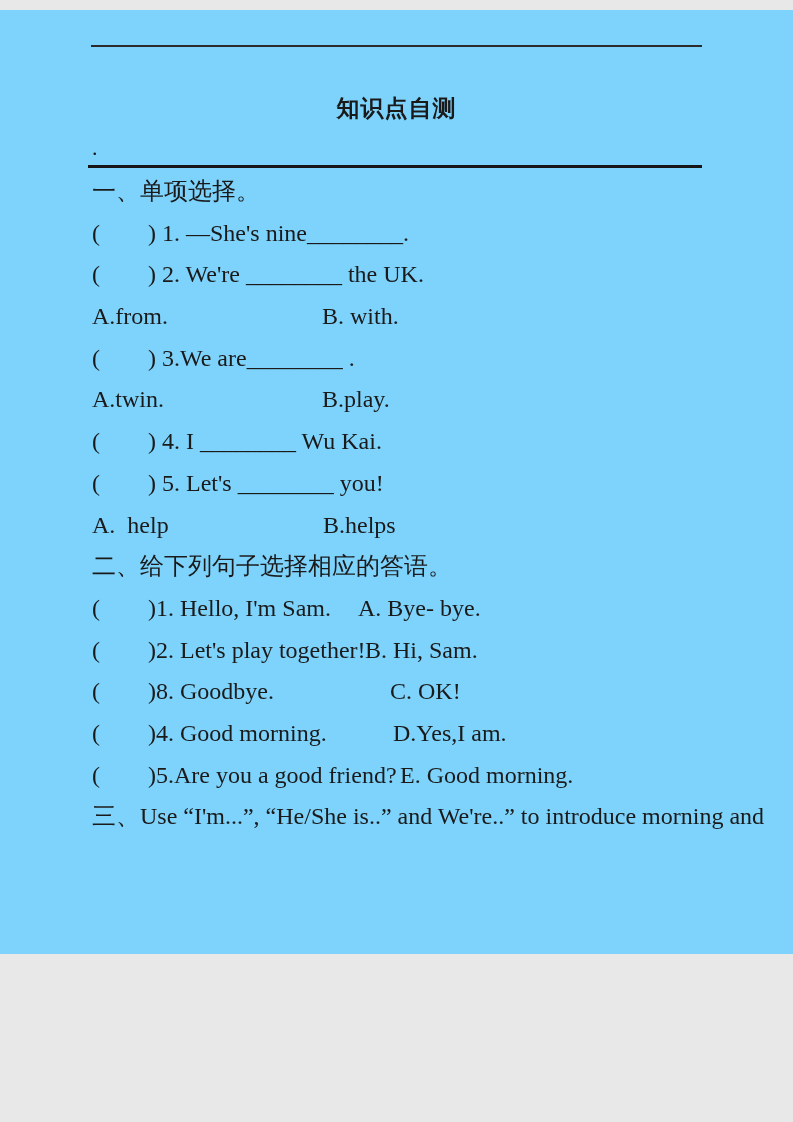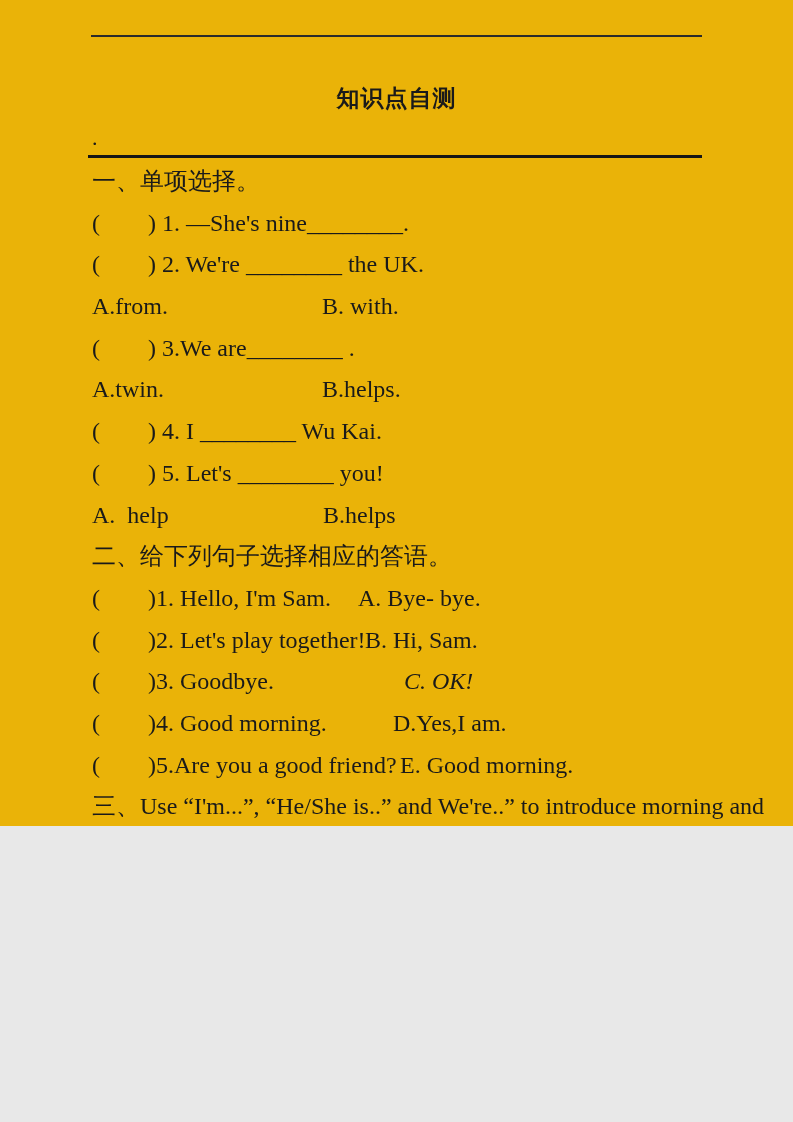--- a/index.html
+++ b/index.html
@@ -1,25 +1,25 @@
 <!DOCTYPE html>
 <html><head>
 <meta charset="utf-8">
 <style>
   * { margin: 0; padding: 0; box-sizing: border-box; }
   html, body { background: #e8e8e8; }
   .page {
     position: relative;
     width: 793px;
-    height: 826px;
-    background: #eab308;
+    height: 944px;
+    background: #7dd3fc;
     font-family: "Liberation Serif", "DejaVu Serif", serif;
     color: #1a1a1a;
     overflow: hidden;
-    margin: 0 auto;
+    margin: 10px auto;
   }
   .rule { position: absolute; }
   .rule-top    { left: 91px;  top: 35px;   width: 611px; height: 2px; background: #2b2b2b; }
   .rule-mid    { left: 88px;  top: 155px;  width: 614px; height: 3px; background: #161616; }
   .rule-footer { left: 90px;  top: 1081px; width: 566px; height: 2px; background: #4f4f4f; }
   .answer-line { left: 112px; width: 541px; height: 2px; background: #8a8a8a; }
   .answer-line.l1 { top: 984px; }
   .answer-line.l2 { top: 1028px; }
 
   .title {
@@ -48,21 +48,21 @@
     position: relative;
   }
   .opt-b, .m-ans { position: absolute; top: 0; white-space: pre; }
   .b-q1 { left: 152px; }
   .b-q2 { left: 230px; text-align: center; }
   .b-q3 { left: 230px; }
   .b-q4 { left: 236px; }
   .b-q5 { left: 231px; text-align: right; }
   .a-m1 { left: 266px; }
   .a-m2 { left: 273px; }
-  .a-m3 { left: 312px; font-style: italic; }
+  .a-m3 { left: 298px; }
   .a-m4 { left: 301px; }
   .a-m5 { left: 308px; }
 </style>
 </head>
 <body>
 
 <div class="page">
 
   <div class="rule rule-top"></div>
 
@@ -75,32 +75,32 @@
   <div class="content">
 
     <div class="line">一、单项选择。</div>
 
     <div class="line">(        ) 1. —She's nine________.</div>
 
     <div class="line">(        ) 2. We're ________ the UK.</div>
     <div class="line"><span>A.from.</span><span class="opt-b b-q2">B. with.</span></div>
 
     <div class="line">(        ) 3.We are________ .</div>
-    <div class="line"><span>A.twin.</span><span class="opt-b b-q3">B.helps.</span></div>
+    <div class="line"><span>A.twin.</span><span class="opt-b b-q3">B.play.</span></div>
 
     <div class="line">(        ) 4. I ________ Wu Kai.</div>
 
     <div class="line">(        ) 5. Let's ________ you!</div>
     <div class="line"><span>A.  help</span><span class="opt-b b-q5">B.helps</span></div>
 
     <div class="line">二、给下列句子选择相应的答语。</div>
 
     <div class="line"><span>(        )1. Hello, I'm Sam.</span><span class="m-ans a-m1">A. Bye- bye.</span></div>
     <div class="line"><span>(        )2. Let's play together!</span><span class="m-ans a-m2">B. Hi, Sam.</span></div>
-    <div class="line"><span>(        )3. Goodbye.</span><span class="m-ans a-m3">C. OK!</span></div>
+    <div class="line"><span>(        )8. Goodbye.</span><span class="m-ans a-m3">C. OK!</span></div>
     <div class="line"><span>(        )4. Good morning.</span><span class="m-ans a-m4">D.Yes,I am.</span></div>
     <div class="line"><span>(        )5.Are you a good friend?</span><span class="m-ans a-m5">E. Good morning.</span></div>
 
     <div class="line">三、Use “I'm...”, “He/She is..” and We're..” to introduce morning and</div>
 
   </div>
 
   <div class="rule answer-line l1"></div>
   <div class="rule answer-line l2"></div>
 

